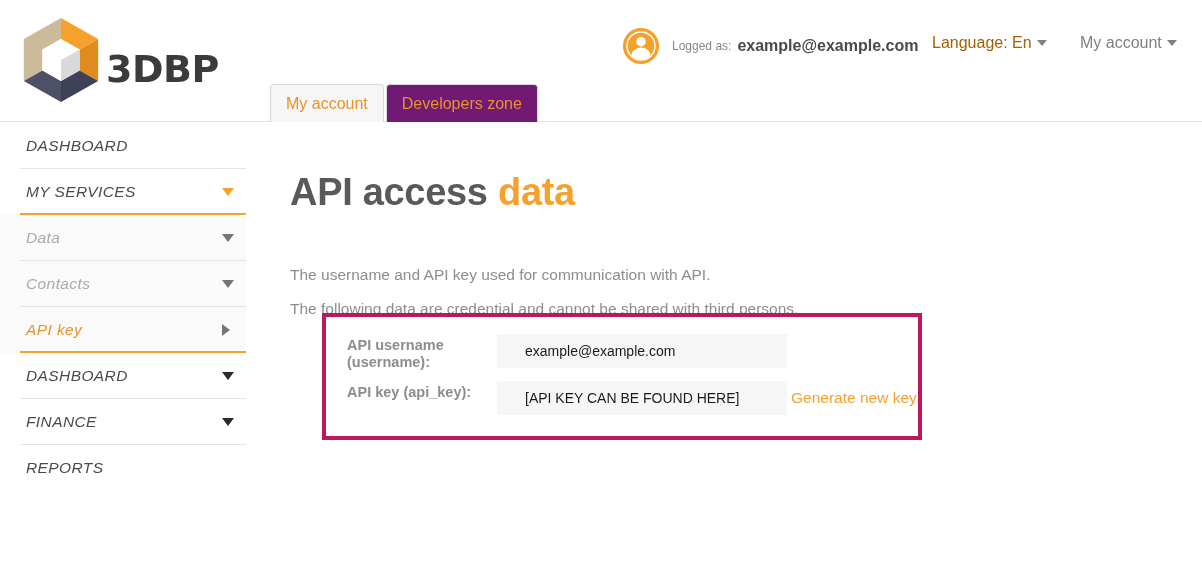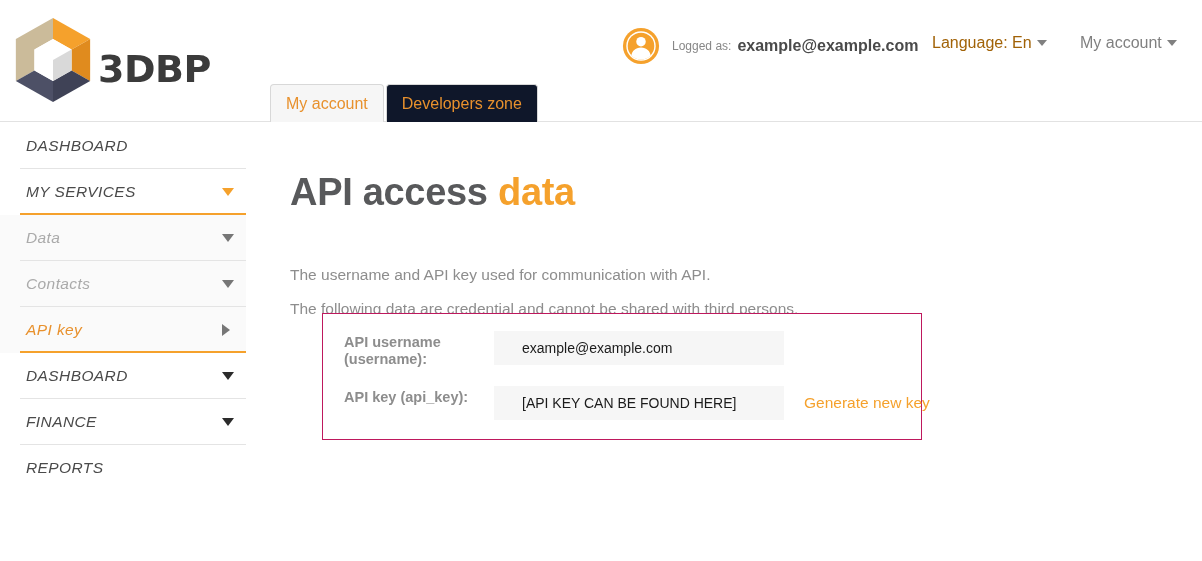--- a/index.html
+++ b/index.html
@@ -22,21 +22,21 @@
     left: 0; top: 0;
     width: 1202px;
     height: 122px;
     background: #ffffff;
     border-bottom: 1px solid #e2e2e2;
     box-sizing: border-box;
   }
 
   .logo-wrap {
     position: absolute;
-    left: 12px; top: 18px;
+    left: 20px; top: 18px;
     display: flex;
     align-items: center;
   }
   .logo-mark {
     width: 82px;
     height: 84px;
     flex: none;
   }
   .logo-text {
     font-size: 38px;
@@ -106,21 +106,21 @@
   }
   .tab {
     height: 38px;
     line-height: 38px;
     padding: 0 15px;
     font-size: 16px;
     color: #e8912d;
     border: 1px solid #d8d8d8;
     border-bottom: none;
     border-radius: 4px 4px 0 0;
-    background: #0f172a;
+    background: #701a75;
     cursor: pointer;
     box-sizing: border-box;
     position: relative;
   }
   .tab.active {
     background: #f6f6f6;
   }
   .tab + .tab { margin-left: 2px; }
 
   
@@ -212,33 +212,33 @@
     color: #8d8d8d;
     line-height: 1.25;
   }
   .intro p { margin: 0 0 15px 0; }
 
   .cred-box {
     position: absolute;
     left: 32px; top: 190px;
     width: 600px;
     height: 127px;
-    border: 1px solid #be185d;
+    border: 4px solid #be185d;
     box-sizing: border-box;
     background: #ffffff;
   }
   .cred-row {
     position: absolute;
     left: 0;
     width: 100%;
     display: flex;
     align-items: flex-start;
   }
   .cred-row.r1 { top: 17px; }
-  .cred-row.r2 { top: 72px; }
+  .cred-row.r2 { top: 64px; }
 
   .cred-label {
     width: 150px;
     margin-left: 21px;
     font-size: 14.5px;
     font-weight: bold;
     color: #8d8d8d;
     line-height: 16.5px;
     flex: none;
     padding-top: 3px;
@@ -254,21 +254,21 @@
     font-size: 14px;
     color: #1b1b1b;
     font-family: "Liberation Sans", sans-serif;
     overflow: hidden;
     white-space: nowrap;
   }
   .cred-row.r1 .cred-value { height: 34px; line-height: 34px; }
   .cred-row.r2 .cred-value { height: 34px; line-height: 34px; }
 
   .gen-link {
-    margin-left: 20px;
+    margin-left: 4px;
     font-size: 15.5px;
     color: #f5a12c;
     cursor: pointer;
     line-height: 34px;
     white-space: nowrap;
   }
 </style>
 </head>
 <body>
 

